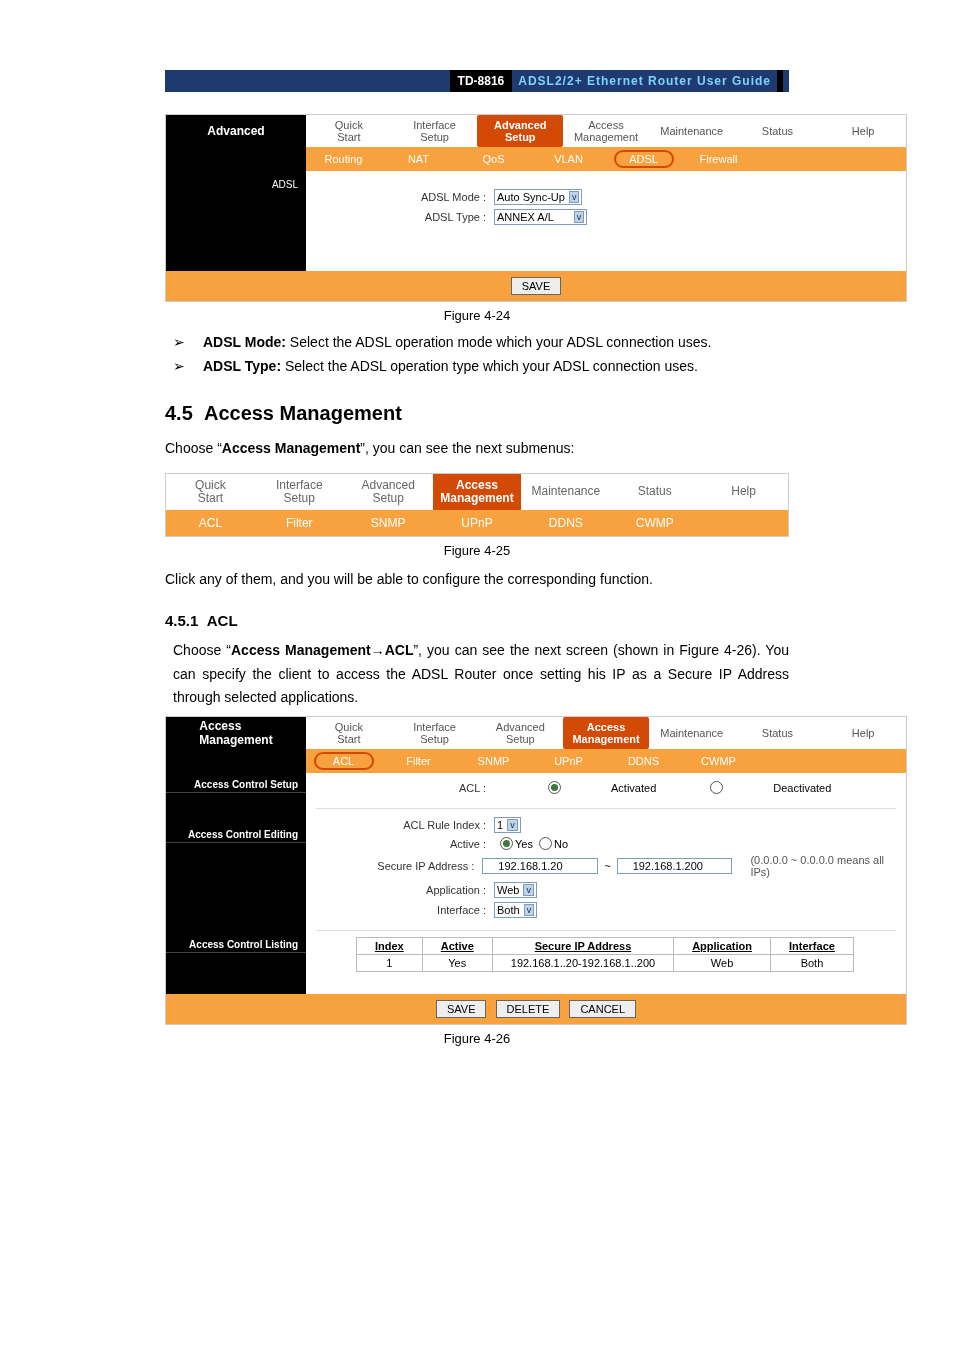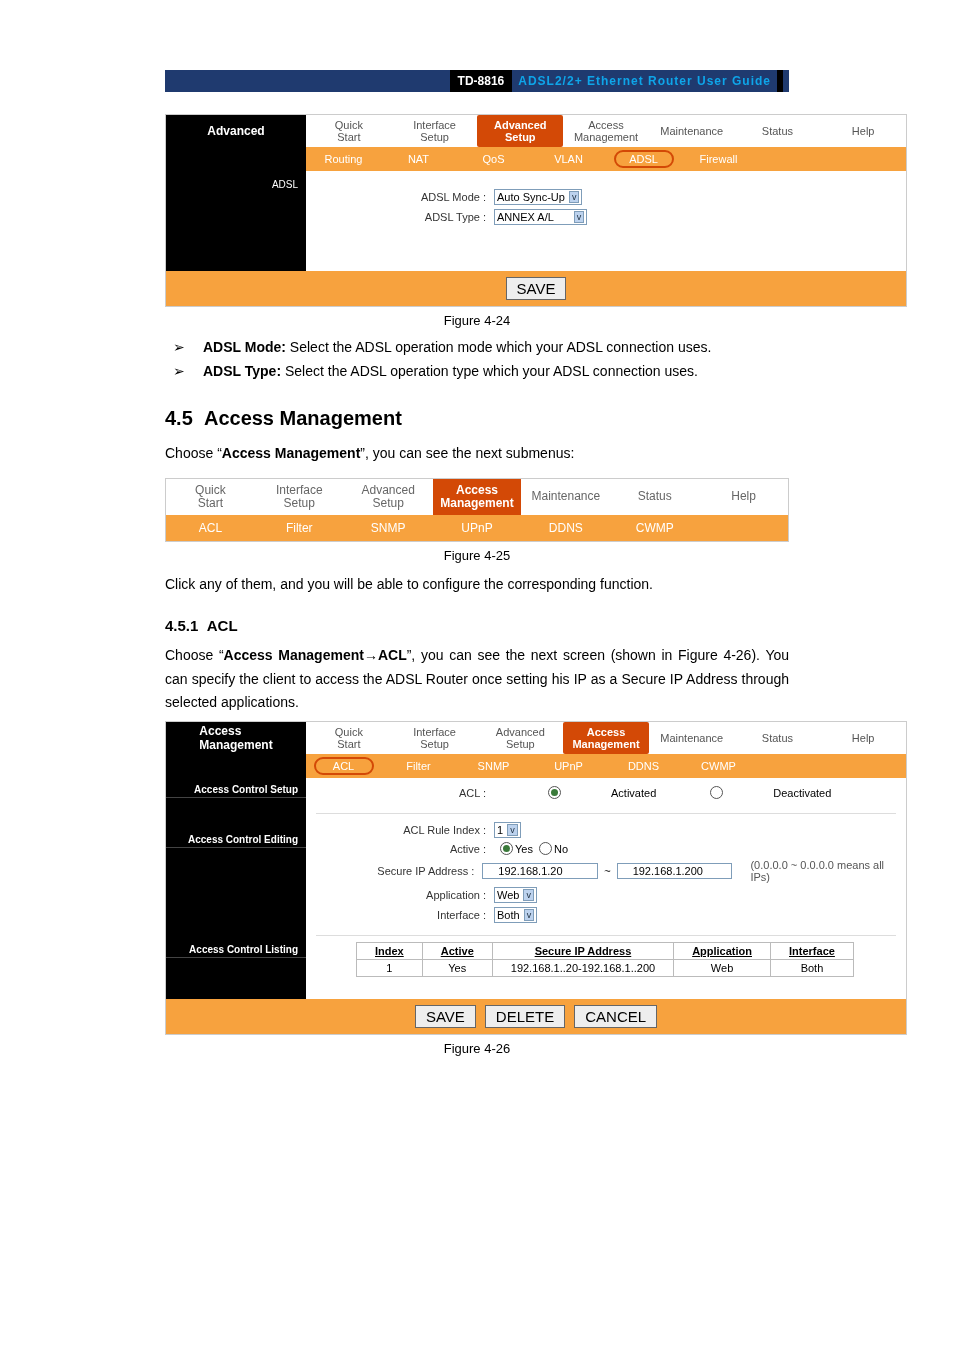--- a/index.html
+++ b/index.html
@@ -27,21 +27,21 @@
   }
   .doc-header-model {
     background: #000;
     color: #fff;
     font-weight: bold;
     font-size: 12px;
     padding: 4px 8px;
     margin-right: 2px;
   }
   .doc-header-title {
-    color: #0ea5e9;
+    color: #7dd3fc;
     font-weight: bold;
     font-size: 12px;
     margin-left: 4px;
     letter-spacing: 1px;
   }
   .doc-header-endcap {
     background: #000;
     width: 6px;
     height: 100%;
     margin-left: 6px;
@@ -187,21 +187,21 @@
     border-radius:50%;
   }
   .router-ui .button-bar {
     background: #f7a23e;
     text-align: center;
     padding: 6px 0;
   }
   .router-ui .btn-sim {
     background: #eee;
     border: 1px solid #666;
-    font-size: 15px;
+    font-size: 11px;
     padding: 2px 10px;
     margin: 0 3px;
     display: inline-block;
     cursor: pointer;
   }
   .router-ui table.listing {
     border-collapse: collapse;
     margin: 6px 0 0 40px;
   }
   .router-ui table.listing th,
@@ -420,21 +420,21 @@
       <div class="s" style="flex:1"></div>
     </div>
   </div>
   <div class="fig-caption">Figure 4-25</div>
 
   <p class="body-p">Click any of them, and you will be able to configure the corresponding function.</p>
 
   <div class="h3-sect">
     <span>4.5.1</span>&nbsp;&nbsp;<span>ACL</span>
   </div>
-  <p class="body-p" style="text-align:justify;">
+  <p class="body-p" style="text-align:justify;margin-left:8px;">
     <span>Choose “</span><b>Access Management</b><span>→</span><b>ACL</b><span>”, you can see the next screen (shown in Figure 4-26). You can specify the client to access the ADSL Router once setting his IP as a Secure IP Address through selected applications.</span>
   </p>
 
   <div class="router-ui" style="width:740px;">
     <div class="main-nav">
       <div class="black-title" style="white-space:pre-line">Access
 Management</div>
       <div class="main-tab">
           <span style="white-space:pre-line">Quick
 Start</span>

